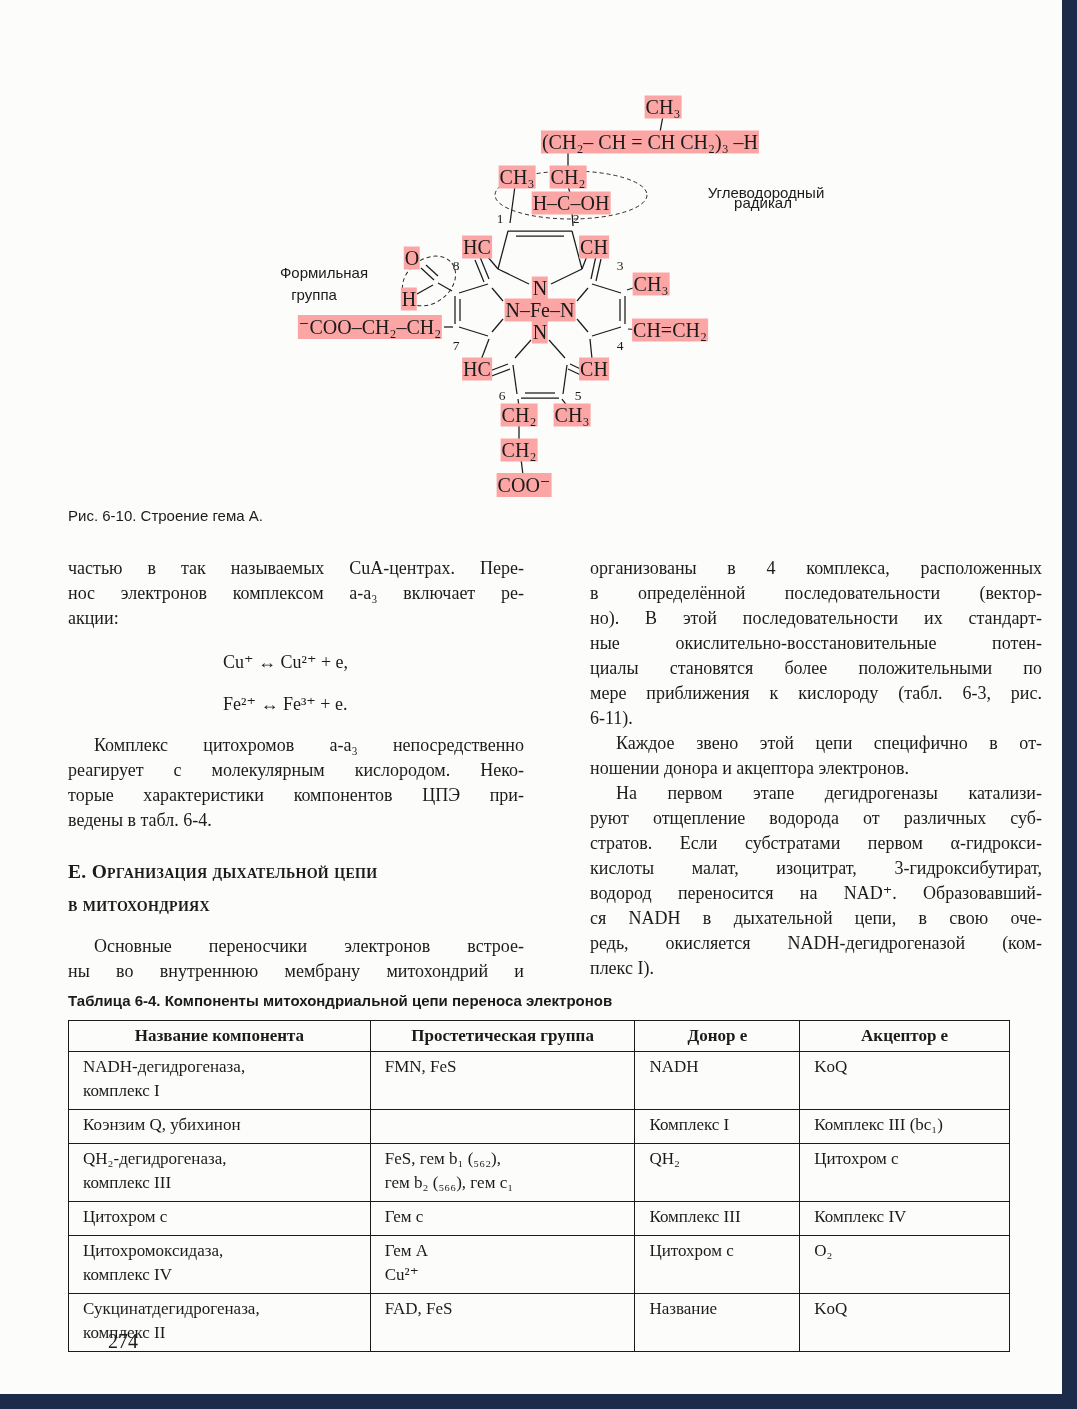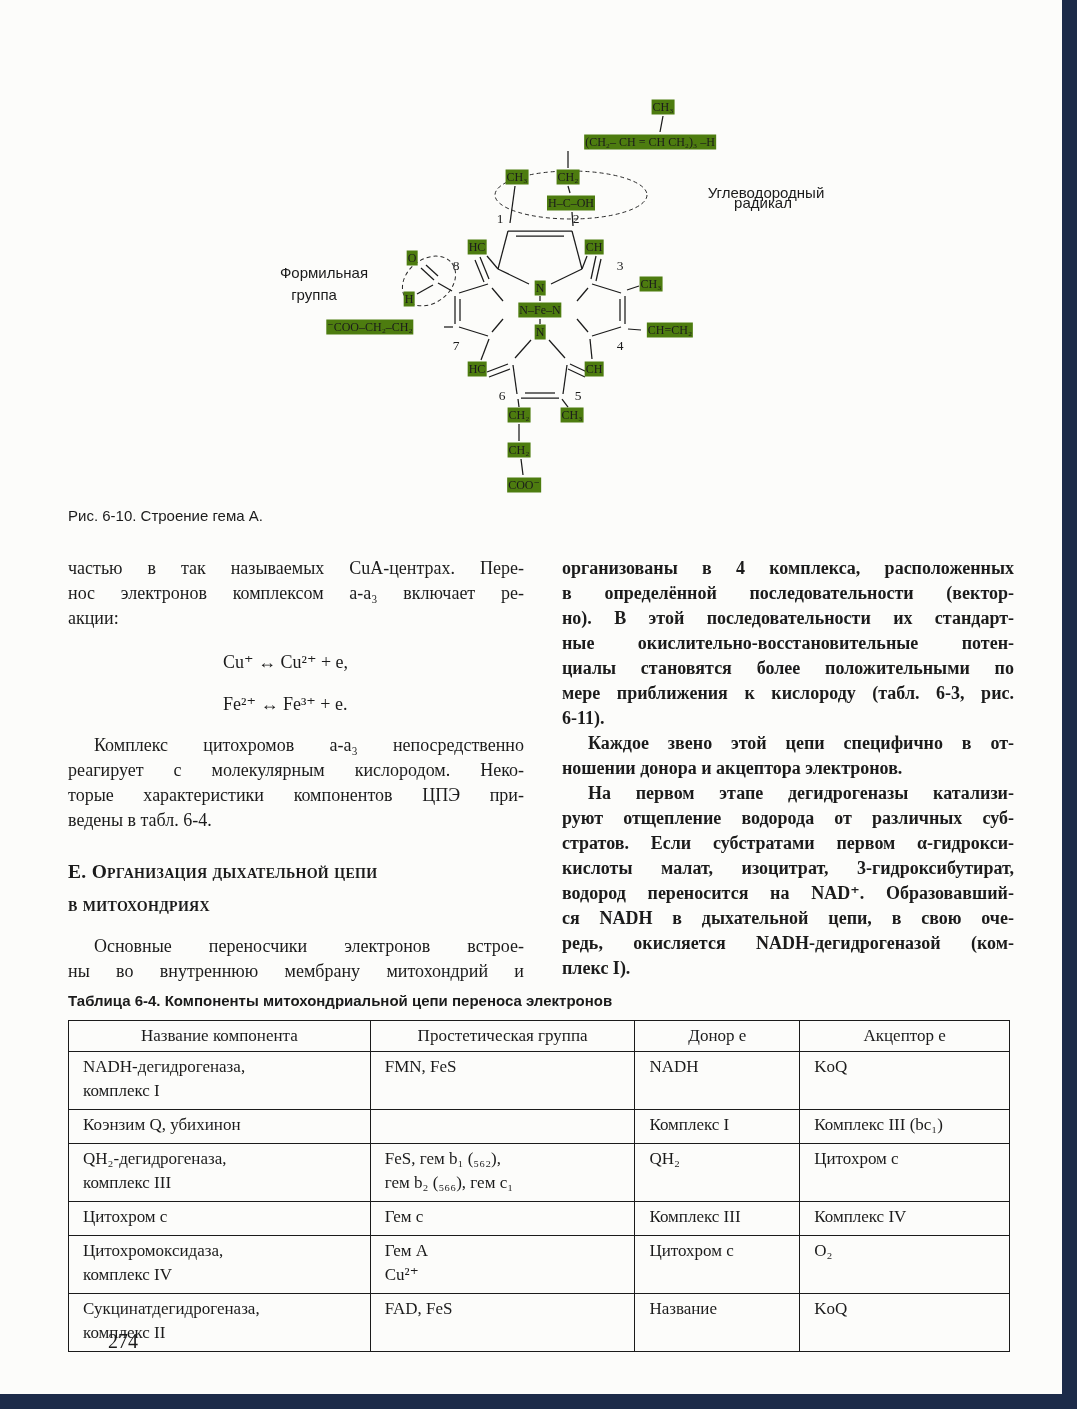--- a/index.html
+++ b/index.html
@@ -8,32 +8,32 @@
     background:#fcfcfa; color:#1b1b1b;
     font-family:"Liberation Serif","DejaVu Serif",serif;
   }
   
   .figure{position:absolute; left:250px; top:80px; width:640px; height:440px;}
   .figure svg{position:absolute; left:0; top:0;}
   .bond line{stroke:#1b1b1b; stroke-width:1.25;}
   .dashes ellipse{stroke:#2a2a2a; stroke-width:1; fill:none; stroke-dasharray:4 3;}
   .atom{
     position:absolute; transform:translate(-50%,-50%);
-    font-size:12px; white-space:nowrap; background:#4d7c0f; padding:0 1px;
+    font-size:20px; white-space:nowrap; background:#fca5a5; padding:0 1px;
   }
   .atom.num{font-size:13.5px; background:transparent; padding:0;}
   .atom.lbl{font-family:"Liberation Sans","DejaVu Sans",sans-serif; font-size:15px; background:transparent;}
   .fig-caption{
     position:absolute; left:68px; top:507px;
     font-family:"Liberation Sans","DejaVu Sans",sans-serif; font-weight:normal; font-size:15px;
   }
   
   .col{position:absolute; top:556px; font-size:18px; line-height:25px;}
   .col-left{left:68px; width:456px;}
-  .col-right{left:562px; width:452px;font-weight:bold;}
+  .col-right{left:590px; width:452px;}
   .ln{text-align:justify; text-align-last:justify;}
   .ln-last{text-align-last:left;}
   .ln-ind{text-indent:26px;}
   .blk-eq{margin:10px 0 8px 0; padding-left:155px;}
   .eq-line{line-height:42px; font-size:18px;}
   .blk-h{margin:22px 0 13px 0;}
   .h-line{
     font-weight:bold; font-variant:small-caps; font-size:19.5px; line-height:33px;
     letter-spacing:0.3px;
   }
@@ -41,21 +41,21 @@
   .tbl-caption{
     position:absolute; left:68px; top:992px;
     font-family:"Liberation Sans","DejaVu Sans",sans-serif; font-weight:bold; font-size:15px;
   }
   table.cmp{
     position:absolute; left:68px; top:1020px; width:942px;
     border-collapse:collapse; font-size:17px;
   }
   table.cmp th, table.cmp td{border:1px solid #1b1b1b;}
   table.cmp th{
-    font-weight:normal; vertical-align:middle; padding:4px 0; line-height:22px;
+    font-weight:bold; vertical-align:middle; padding:4px 0; line-height:22px;
   }
   table.cmp td{
     text-align:left; vertical-align:top; padding:3px 10px 6px 14px;
     line-height:24px; white-space:pre-line;
   }
   
   .page-num{position:absolute; left:68px; top:1330px; font-size:20px;margin-left:40px;}
   .edge{position:absolute;}
   .edge-right{right:0; top:0; width:15px; height:1409px;}
   .edge-bottom{left:0; top:1394px; width:1077px; height:15px;}

